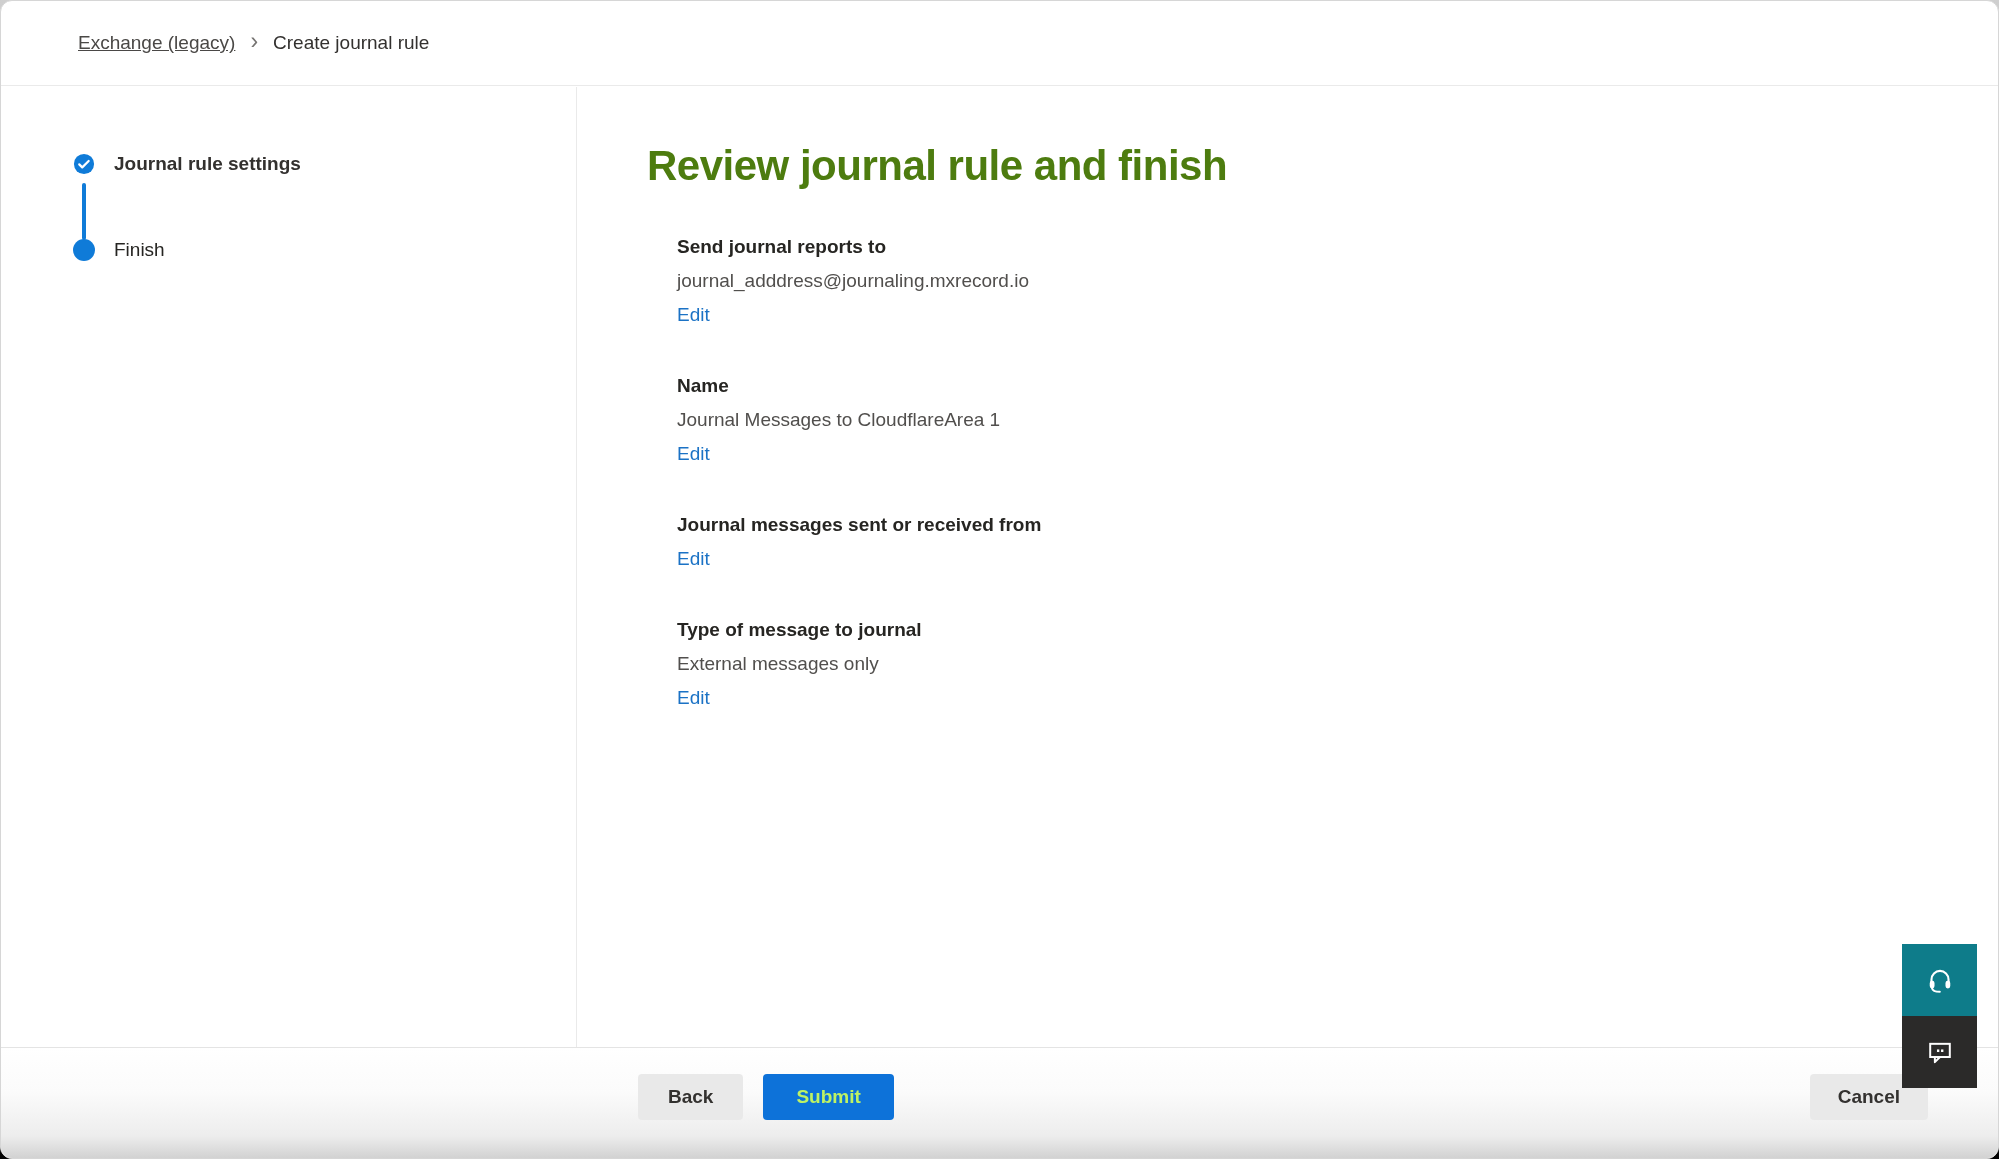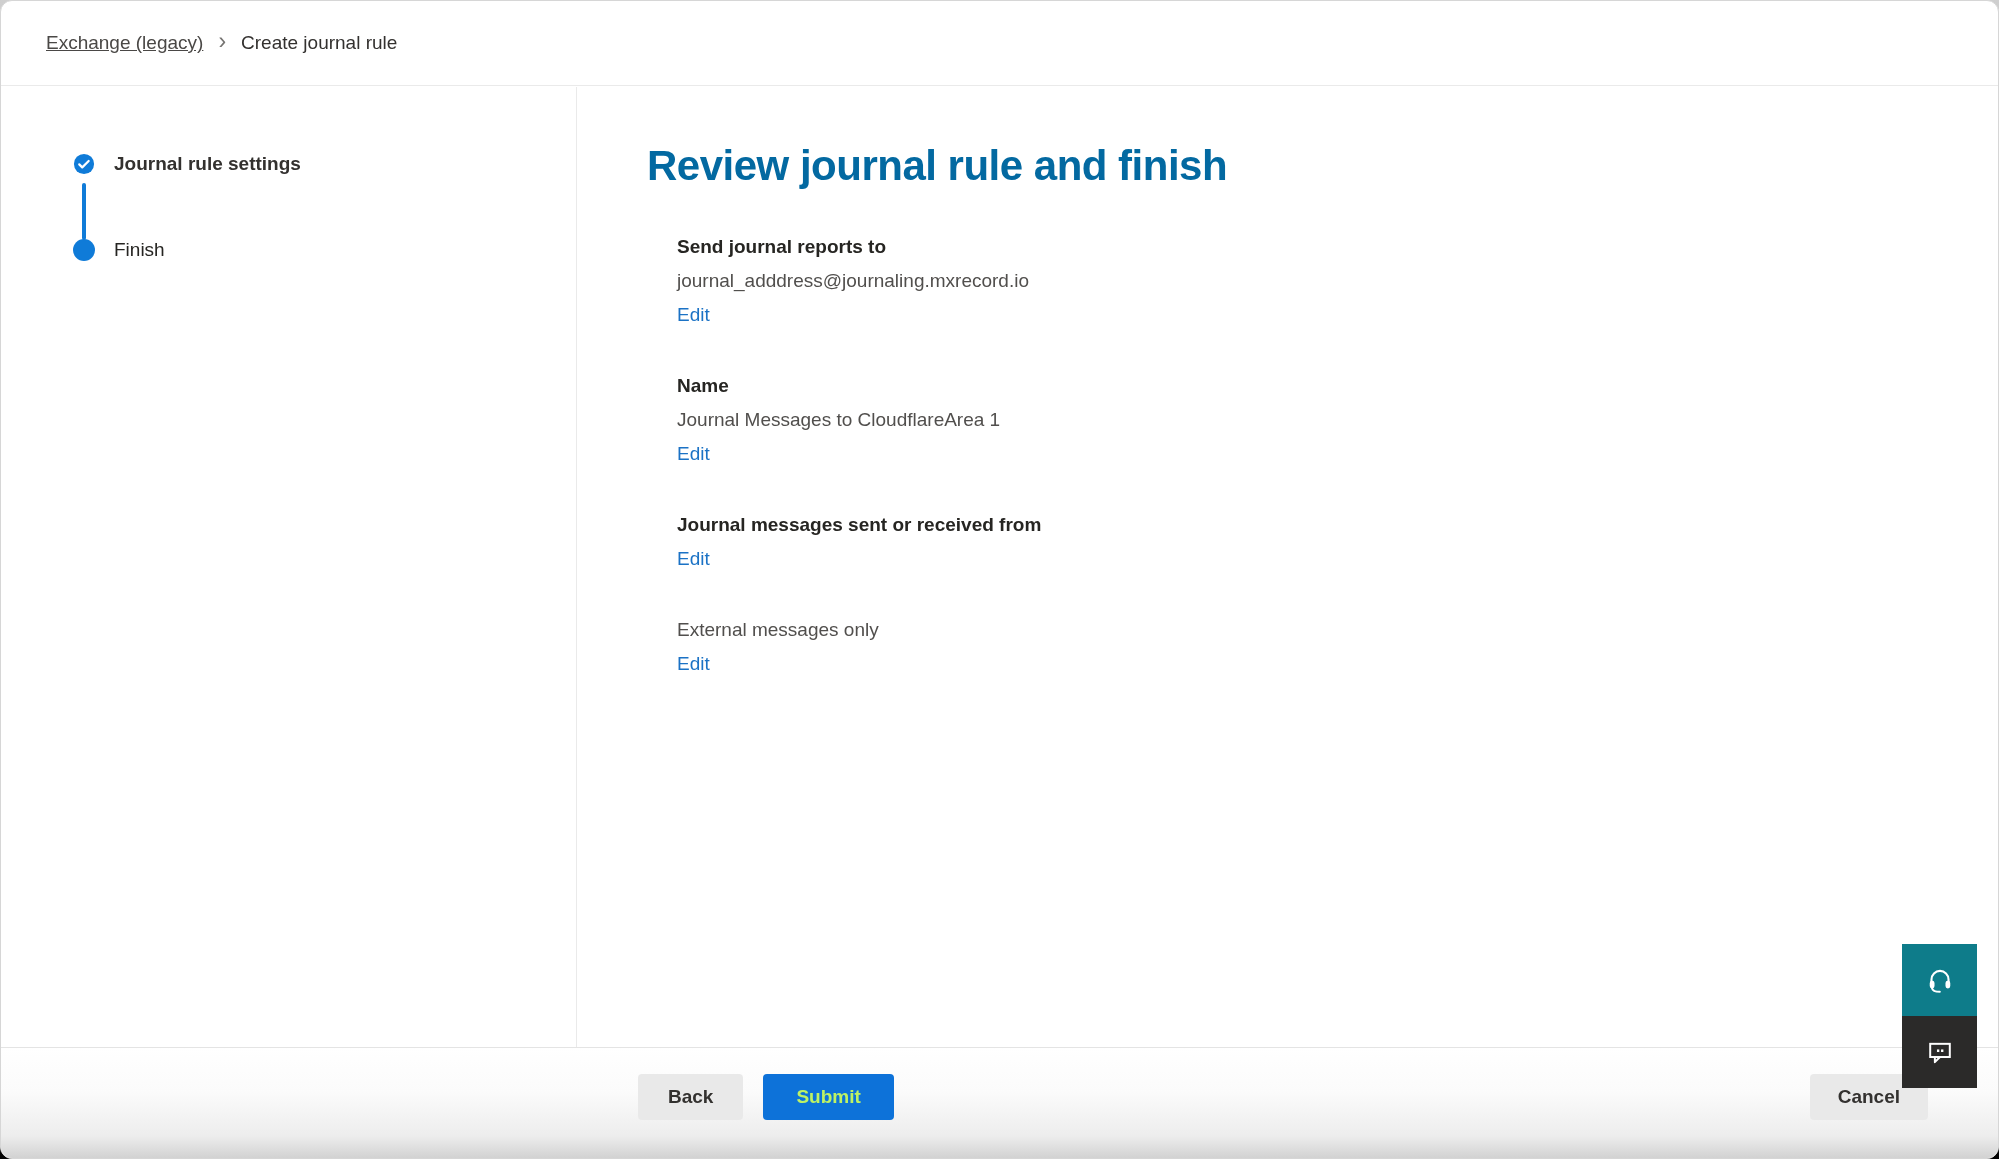--- a/index.html
+++ b/index.html
@@ -3,39 +3,39 @@
 <meta charset="utf-8">
 <style>
   html,body{margin:0;padding:0;width:1999px;height:1159px;overflow:hidden;}
   body{background:linear-gradient(180deg,#cfcfcf 0%,#8a8a8a 55%,#000 100%);}
   .window{
     position:absolute;inset:0;box-sizing:border-box;
     background:#fff;border:1px solid #d6d6d6;border-radius:12px;overflow:hidden;
     font-family:"Liberation Sans",sans-serif;color:#323130;
   }
   
-  .topbar{height:85px;border-bottom:1px solid #eaeaea;display:flex;align-items:center;padding-left:45px;box-sizing:border-box;}
+  .topbar{height:85px;border-bottom:1px solid #eaeaea;display:flex;align-items:center;padding-left:77px;box-sizing:border-box;}
   .breadcrumb{display:flex;align-items:center;gap:15px;font-size:19px;}
   .breadcrumb-link{color:#4a4846;text-decoration:underline;cursor:pointer;}
   .breadcrumb-sep{color:#767472;font-size:23px;line-height:1;transform:translateY(-2px);}
   .breadcrumb-current{color:#33312f;}
   
   .layout{position:absolute;top:86px;bottom:93px;left:0;right:0;}
   .sidebar{position:absolute;left:0;top:0;bottom:0;width:576px;border-right:1px solid #eaeaea;box-sizing:border-box;background:#fff;}
   .step{position:absolute;left:72px;display:flex;align-items:center;gap:19px;cursor:pointer;}
   .step-one{top:66px;font-weight:bold;}
   .step-two{top:152px;}
   .step-icon{width:22px;height:22px;flex:0 0 22px;}
   .step-dot{width:22px;height:22px;flex:0 0 22px;border-radius:50%;background:#0f7bd8;}
   .connector{position:absolute;left:81px;top:96px;width:4px;height:57px;background:#0f7bd8;border-radius:2px;}
   .step-label{font-size:19px;color:#33312f;white-space:nowrap;}
   .step-label-bold{font-size:19px;font-weight:400;color:#262522;white-space:nowrap;}
   
   .content{position:absolute;left:646px;top:0;right:90px;bottom:0;}
-  .page-title{margin:55px 0 40px 0;font-size:42px;line-height:1.15;font-weight:700;color:#0369a1;letter-spacing:-0.5px;}
+  .page-title{margin:55px 0 40px 0;font-size:42px;line-height:1.15;font-weight:700;color:#4d7c0f;letter-spacing:-0.5px;}
   .section{margin-bottom:37px;margin-left:30px;}
   .section-label{font-size:19px;line-height:34px;font-weight:700;color:#262522;}
   .section-value{font-size:19px;line-height:34px;color:#514f4d;}
   .edit-link{display:inline-block;font-size:19px;line-height:34px;color:#1b72c5;cursor:pointer;}
   
   .footer{position:absolute;left:0;right:0;bottom:0;height:111px;box-sizing:border-box;border-top:1px solid #e4e4e4;
     background:linear-gradient(180deg,#ffffff 0%,#fbfbfb 40%,#ededed 80%,#d2d2d2 100%);}
   .footer-left{position:absolute;top:26px;left:637px;display:flex;gap:20px;}
   .btn{height:46px;border:none;border-radius:4px;font-size:19px;font-weight:600;font-family:inherit;cursor:pointer;}
   .btn-secondary{background:#e9e9e9;color:#33312f;padding:0 30px;}
@@ -94,20 +94,21 @@
         <div class="section-value">Journal Messages to CloudflareArea 1</div>
         <span class="edit-link">Edit</span>
       </div>
 
       <div class="section">
         <div class="section-label">Journal messages sent or received from</div>
         <span class="edit-link">Edit</span>
       </div>
 
       <div class="section">
+        <div class="section-label">Type of message to journal</div>
         <div class="section-value">External messages only</div>
         <span class="edit-link">Edit</span>
       </div>
     </div>
   </div>
 
   <div class="footer">
     <div class="footer-left">
       <button class="btn btn-secondary">Back</button>
       <button class="btn btn-primary">Submit</button>

